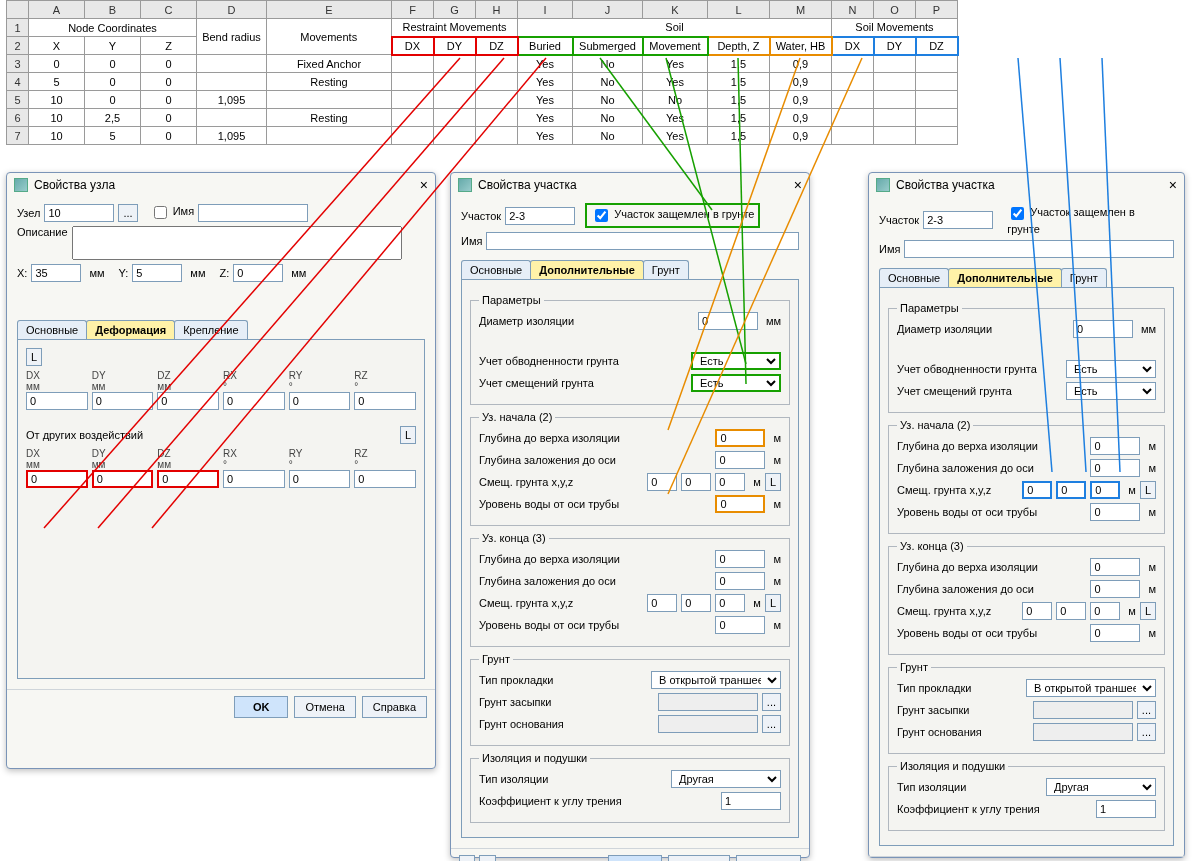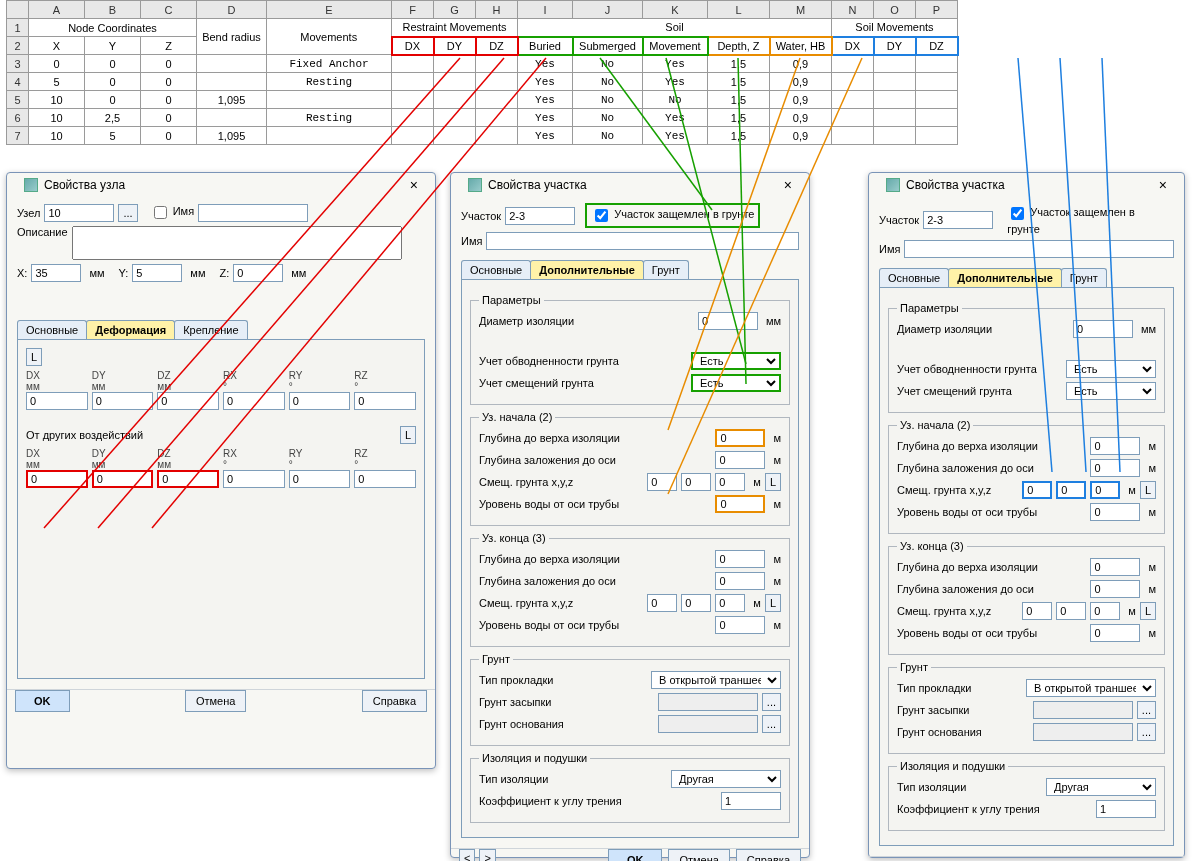--- a/index.html
+++ b/index.html
@@ -22,42 +22,42 @@
     height: 18px;
     text-align: center;
     font-weight: normal;
     background: #fff;
     white-space: nowrap;
     overflow: hidden;
   }
   table.grid th { background: #e8e8e8; color:#333; }
   .rowhdr { background:#e8e8e8; width:22px; }
   .td-r { text-align:right; padding-right:4px; }
-  .td-l { text-align:left; padding-left:4px;font-family:Liberation Mono, monospace; }
+  .td-l { text-align:left; padding-left:4px; }
   .h-blue { background:#c6d9f1; }
   .h-tan  { background:#f2e0c0; }
   .h-yellow { background:#fff2a8; }
   .h-green { background:#c4e6b0; }
   .h-orange { background:#fcd5a4;border-radius:8px; }
   .h-pink { background:#f8c4e2; }
   .h-red-border { border:2px solid #e30000 !important; }
   .h-grn-border { border:2px solid #16a000 !important; }
   .h-orn-border { border:2px solid #e88c00 !important; }
   .h-blu-border { border:2px solid #1e7fe0 !important; }
   
   .dlg {
     position: absolute;
     background: #f7f7f3;
     border: 1px solid #7a94b7;
     border-radius: 4px;
     box-shadow: 0 2px 6px rgba(0,0,0,.25);
   }
   .dlg-title {
     display:flex; align-items:center; gap:6px;
-    padding:4px 17px;
+    padding:4px 7px;
     font-size: 12px;
   }
   .dlg-title .icon-app {
     width:14px; height:14px; display:inline-block;
     background: linear-gradient(135deg,#6aa,#9cc); border:1px solid #5a8;
   }
   .dlg-title .spacer { flex:1; }
   .dlg-title .close { font-size:14px; cursor:pointer; }
   .dlg-body { padding: 6px 10px 10px; }
   .row { display:flex; align-items:center; gap:4px; margin-bottom:4px; }
@@ -85,22 +85,22 @@
   }
   fieldset.grp {
     border:1px solid #b0b7bf; margin:6px 0; padding:6px 8px 8px;
   }
   fieldset.grp legend { padding:0 3px; }
   .cols { display:flex; gap:4px; }
   .cols > div { flex:1; }
   .hdr-sm { font-size:10px; color:#444; }
   .unit { padding-left:4px; }
   .dlg-footer {
-    display:flex; justify-content:space-between; gap:6px;
-    padding:0 8px; border-top:1px solid #cfd5da;
+    display:flex; justify-content:flex-end; gap:6px;
+    padding:6px 8px; border-top:1px solid #cfd5da;
   }
   .dlg-footer.left-nav .nav { margin-right:auto; display:flex; gap:4px; }
   .btn.primary { background:#cfe4fb; font-weight:bold; padding:0 18px; }
   .hi-red  { border:2px solid #e30000 !important; }
   .hi-grn  { border:2px solid #16a000 !important; }
   .hi-orn  { border:2px solid #e88c00 !important; }
   .hi-blu  { border:2px solid #1e7fe0 !important; }
   .smallgap { margin-right:10px; }
   svg.lines { position:absolute; left:0; top:0; pointer-events:none; }
 </style>

